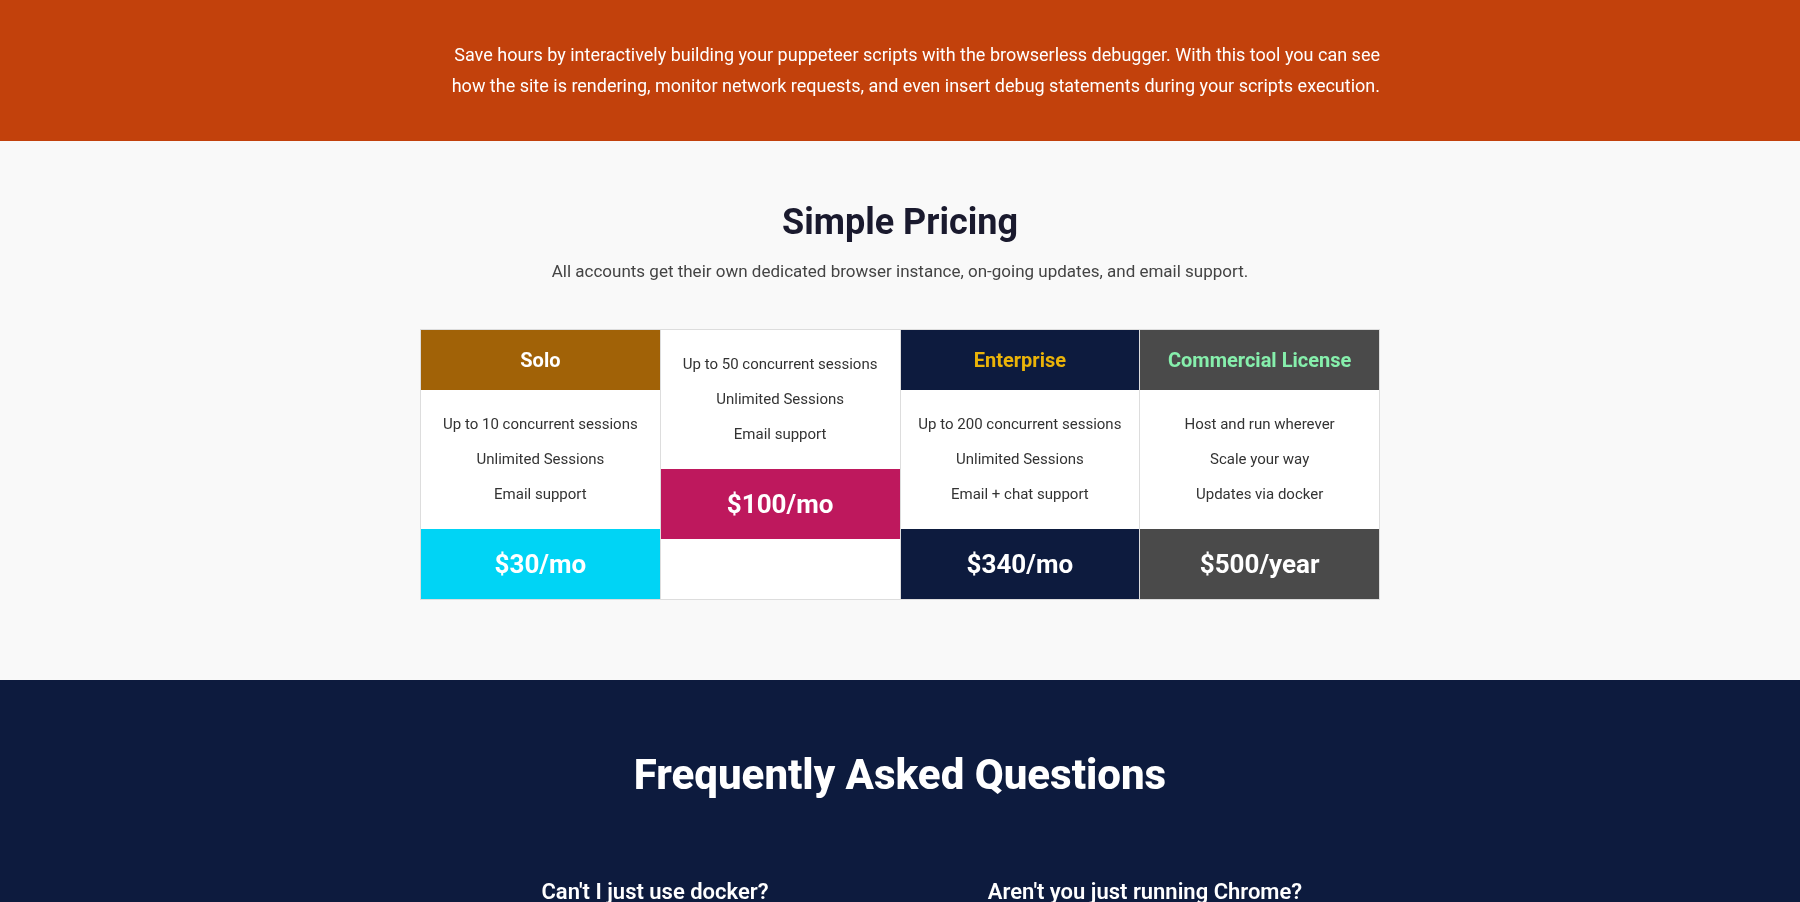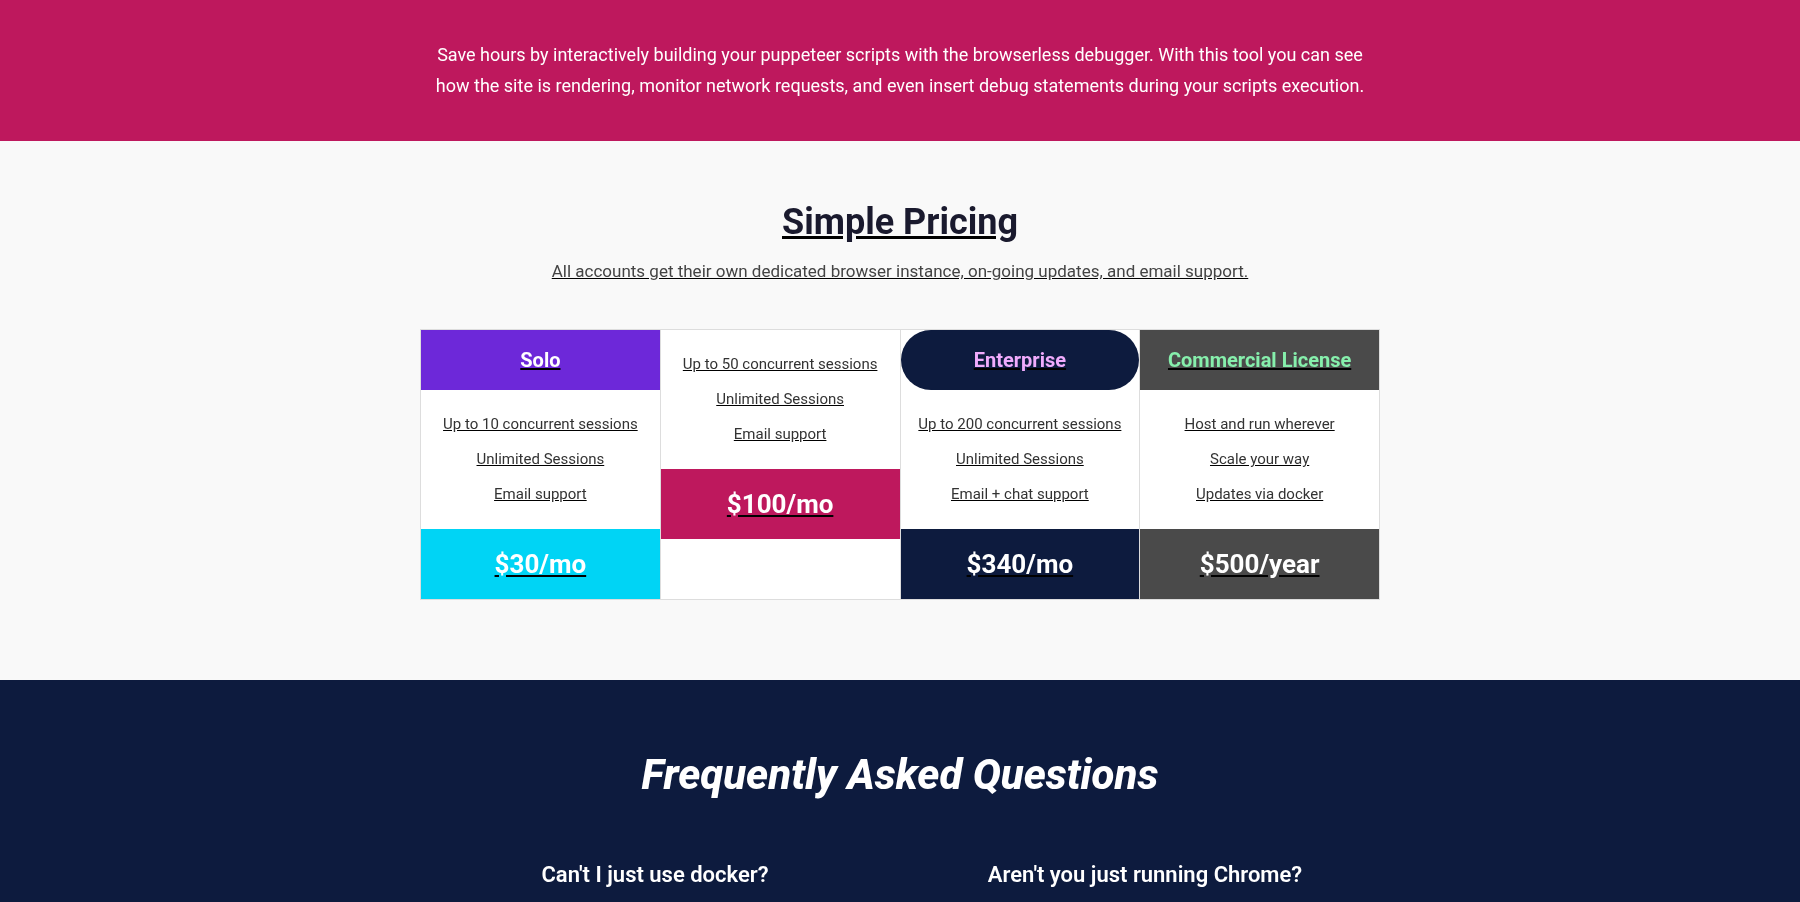--- a/index.html
+++ b/index.html
@@ -9,38 +9,37 @@
     }
 
     body {
       font-family: -apple-system, BlinkMacSystemFont, 'Segoe UI', Roboto, Helvetica, Arial, sans-serif;
       width: 1800px;
       min-height: 902px;
       background: #ffffff;
     }
 
     .top-banner {
-      background-color: #be185d;
+      background-color: #c2410c;
       padding: 40px 20px;
-      text-align: center;
+      text-align: right;
     }
 
     .top-banner-text {
       color: #ffffff;
       font-size: 18px;
       line-height: 1.7;
       max-width: 960px;
       margin: 0 auto;
     }
 
     .pricing-section {
       background: #f9f9f9;
       padding: 60px 32px 80px;
       text-align: center;
-      text-decoration: underline;
     }
 
     .pricing-title {
       font-size: 36px;
       font-weight: 700;
       color: #1a1a2e;
       margin-bottom: 18px;
     }
 
     .pricing-subtitle {
@@ -70,33 +69,32 @@
 
     .plan-header {
       padding: 18px 16px;
       font-size: 20px;
       font-weight: 700;
       color: #fff;
       text-align: center;
     }
 
     .plan-header.solo {
-      background: #6d28d9;
+      background: #a16207;
       color: #fff;
     }
 
     .plan-header.startup {
       background: #1a7fde;
       color: #fff;
     }
 
     .plan-header.enterprise {
       background: #0d1b3e;
-      color: #f0abfc;
-      border-radius: 30px;
+      color: #eab308;
     }
 
     .plan-header.commercial {
       background: #4a4a4a;
       color: #86efac;
     }
 
     .plan-features {
       padding: 24px 16px 24px;
       text-align: center;
@@ -141,22 +139,21 @@
     .faq-section {
       background-color: #0d1b3e;
       padding: 70px 20px 60px;
       text-align: center;
     }
 
     .faq-title {
       font-size: 42px;
       font-weight: 800;
       color: #ffffff;
-      margin-bottom: 63px;
-      font-style: italic;
+      margin-bottom: 80px;
     }
 
     .faq-grid {
       display: flex;
       justify-content: center;
       gap: 80px;
       max-width: 900px;
       margin: 0 auto;
     }
 

